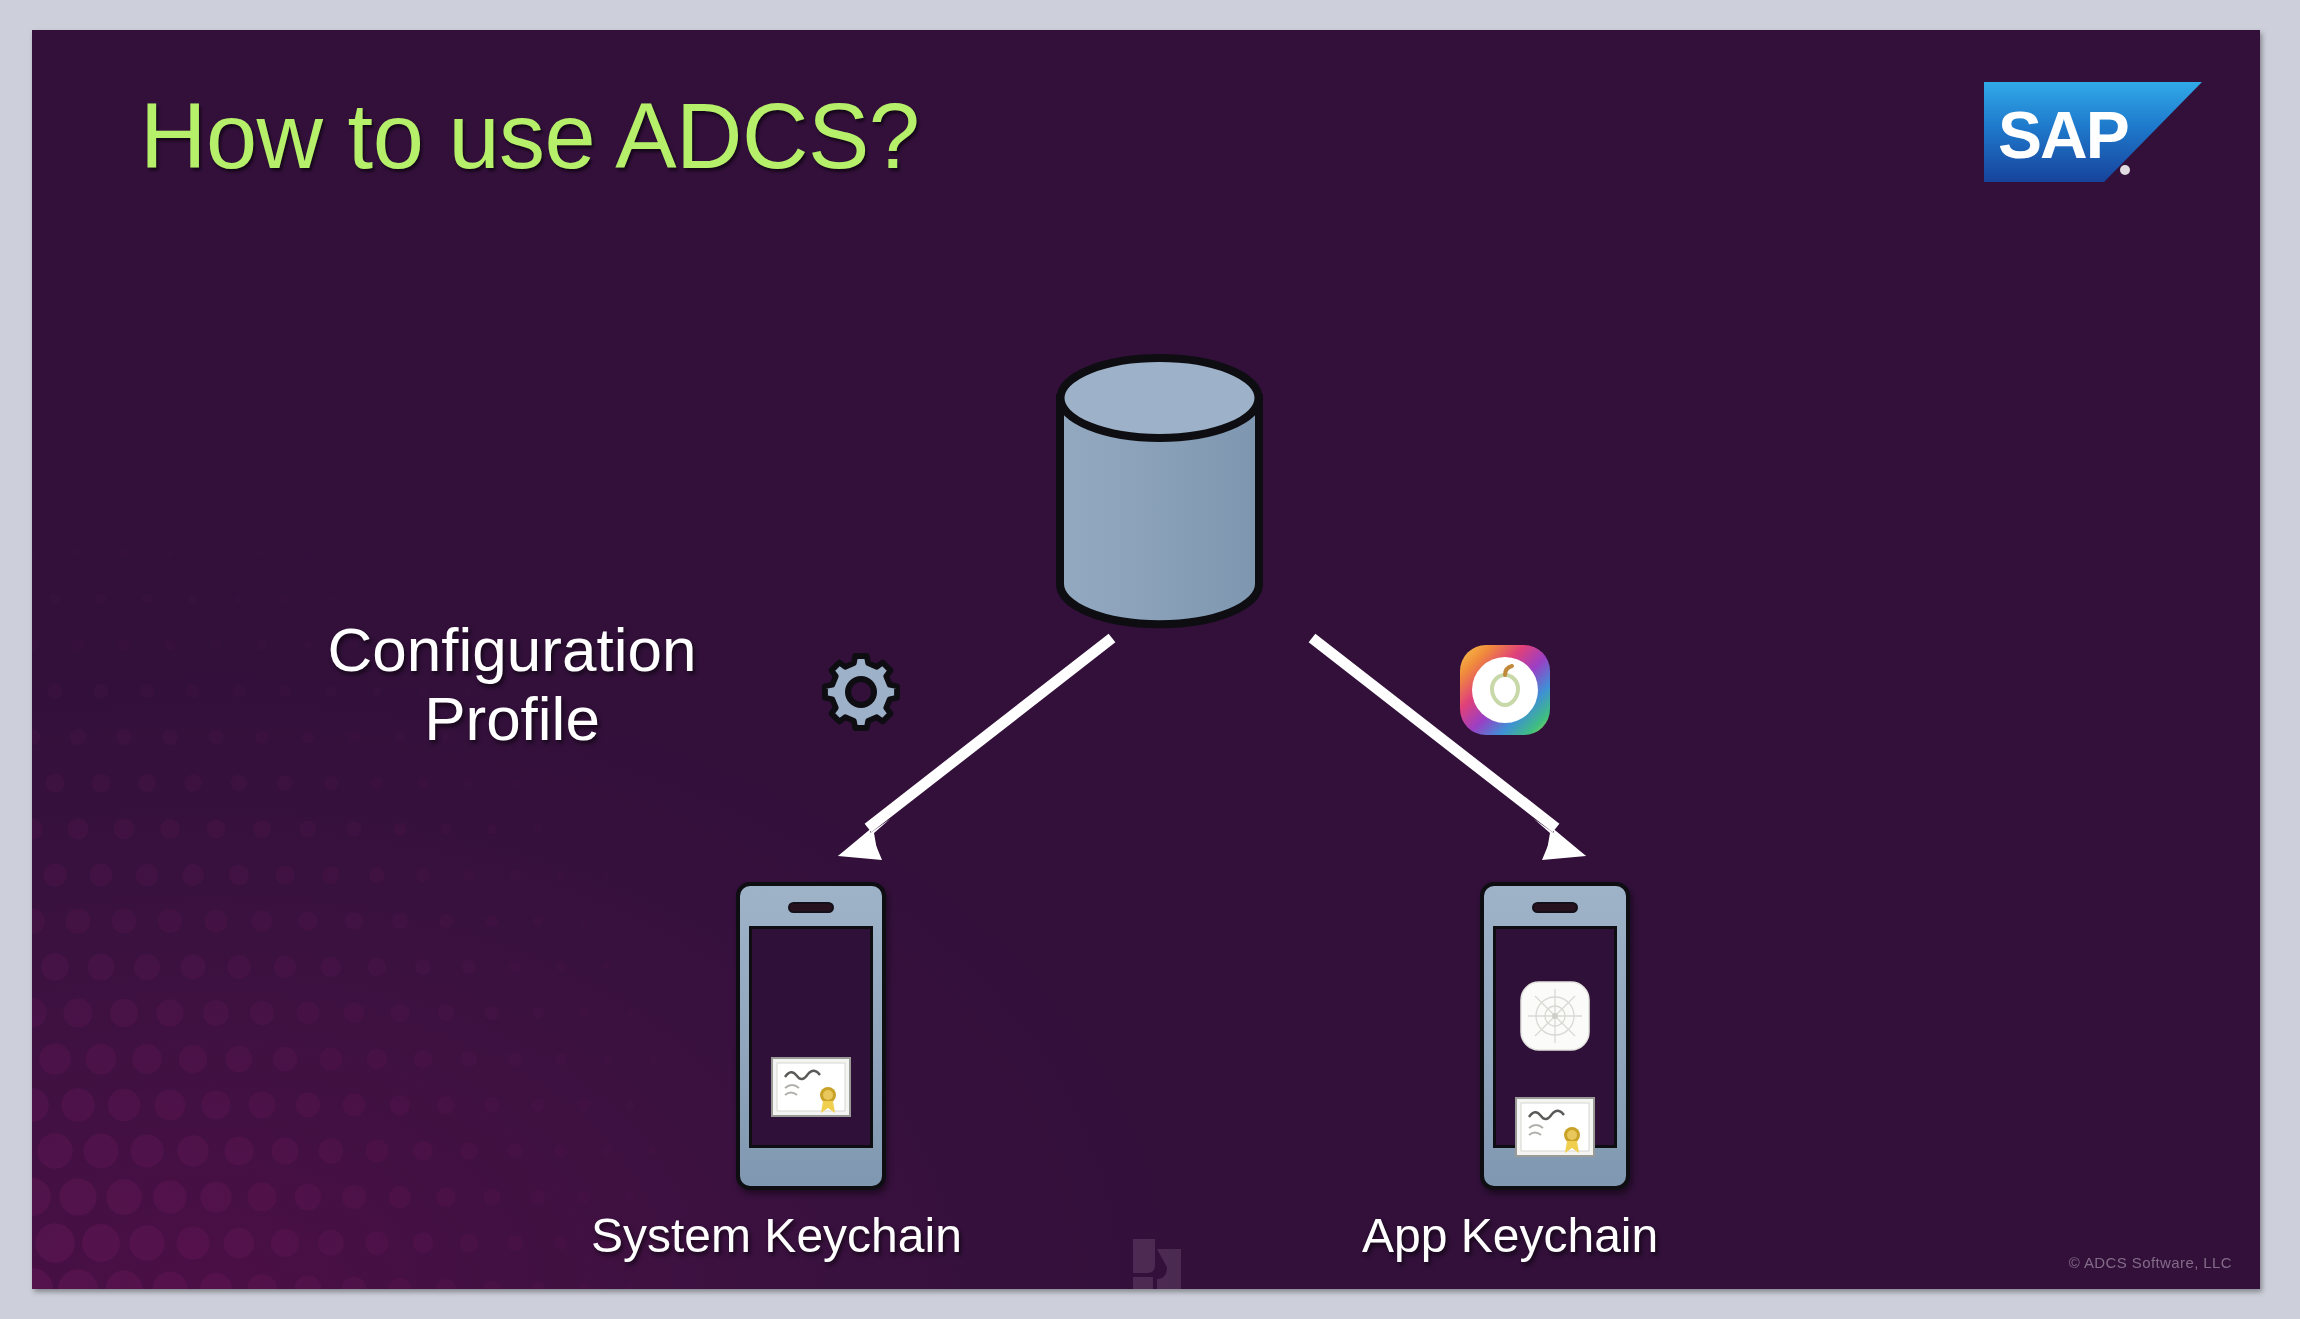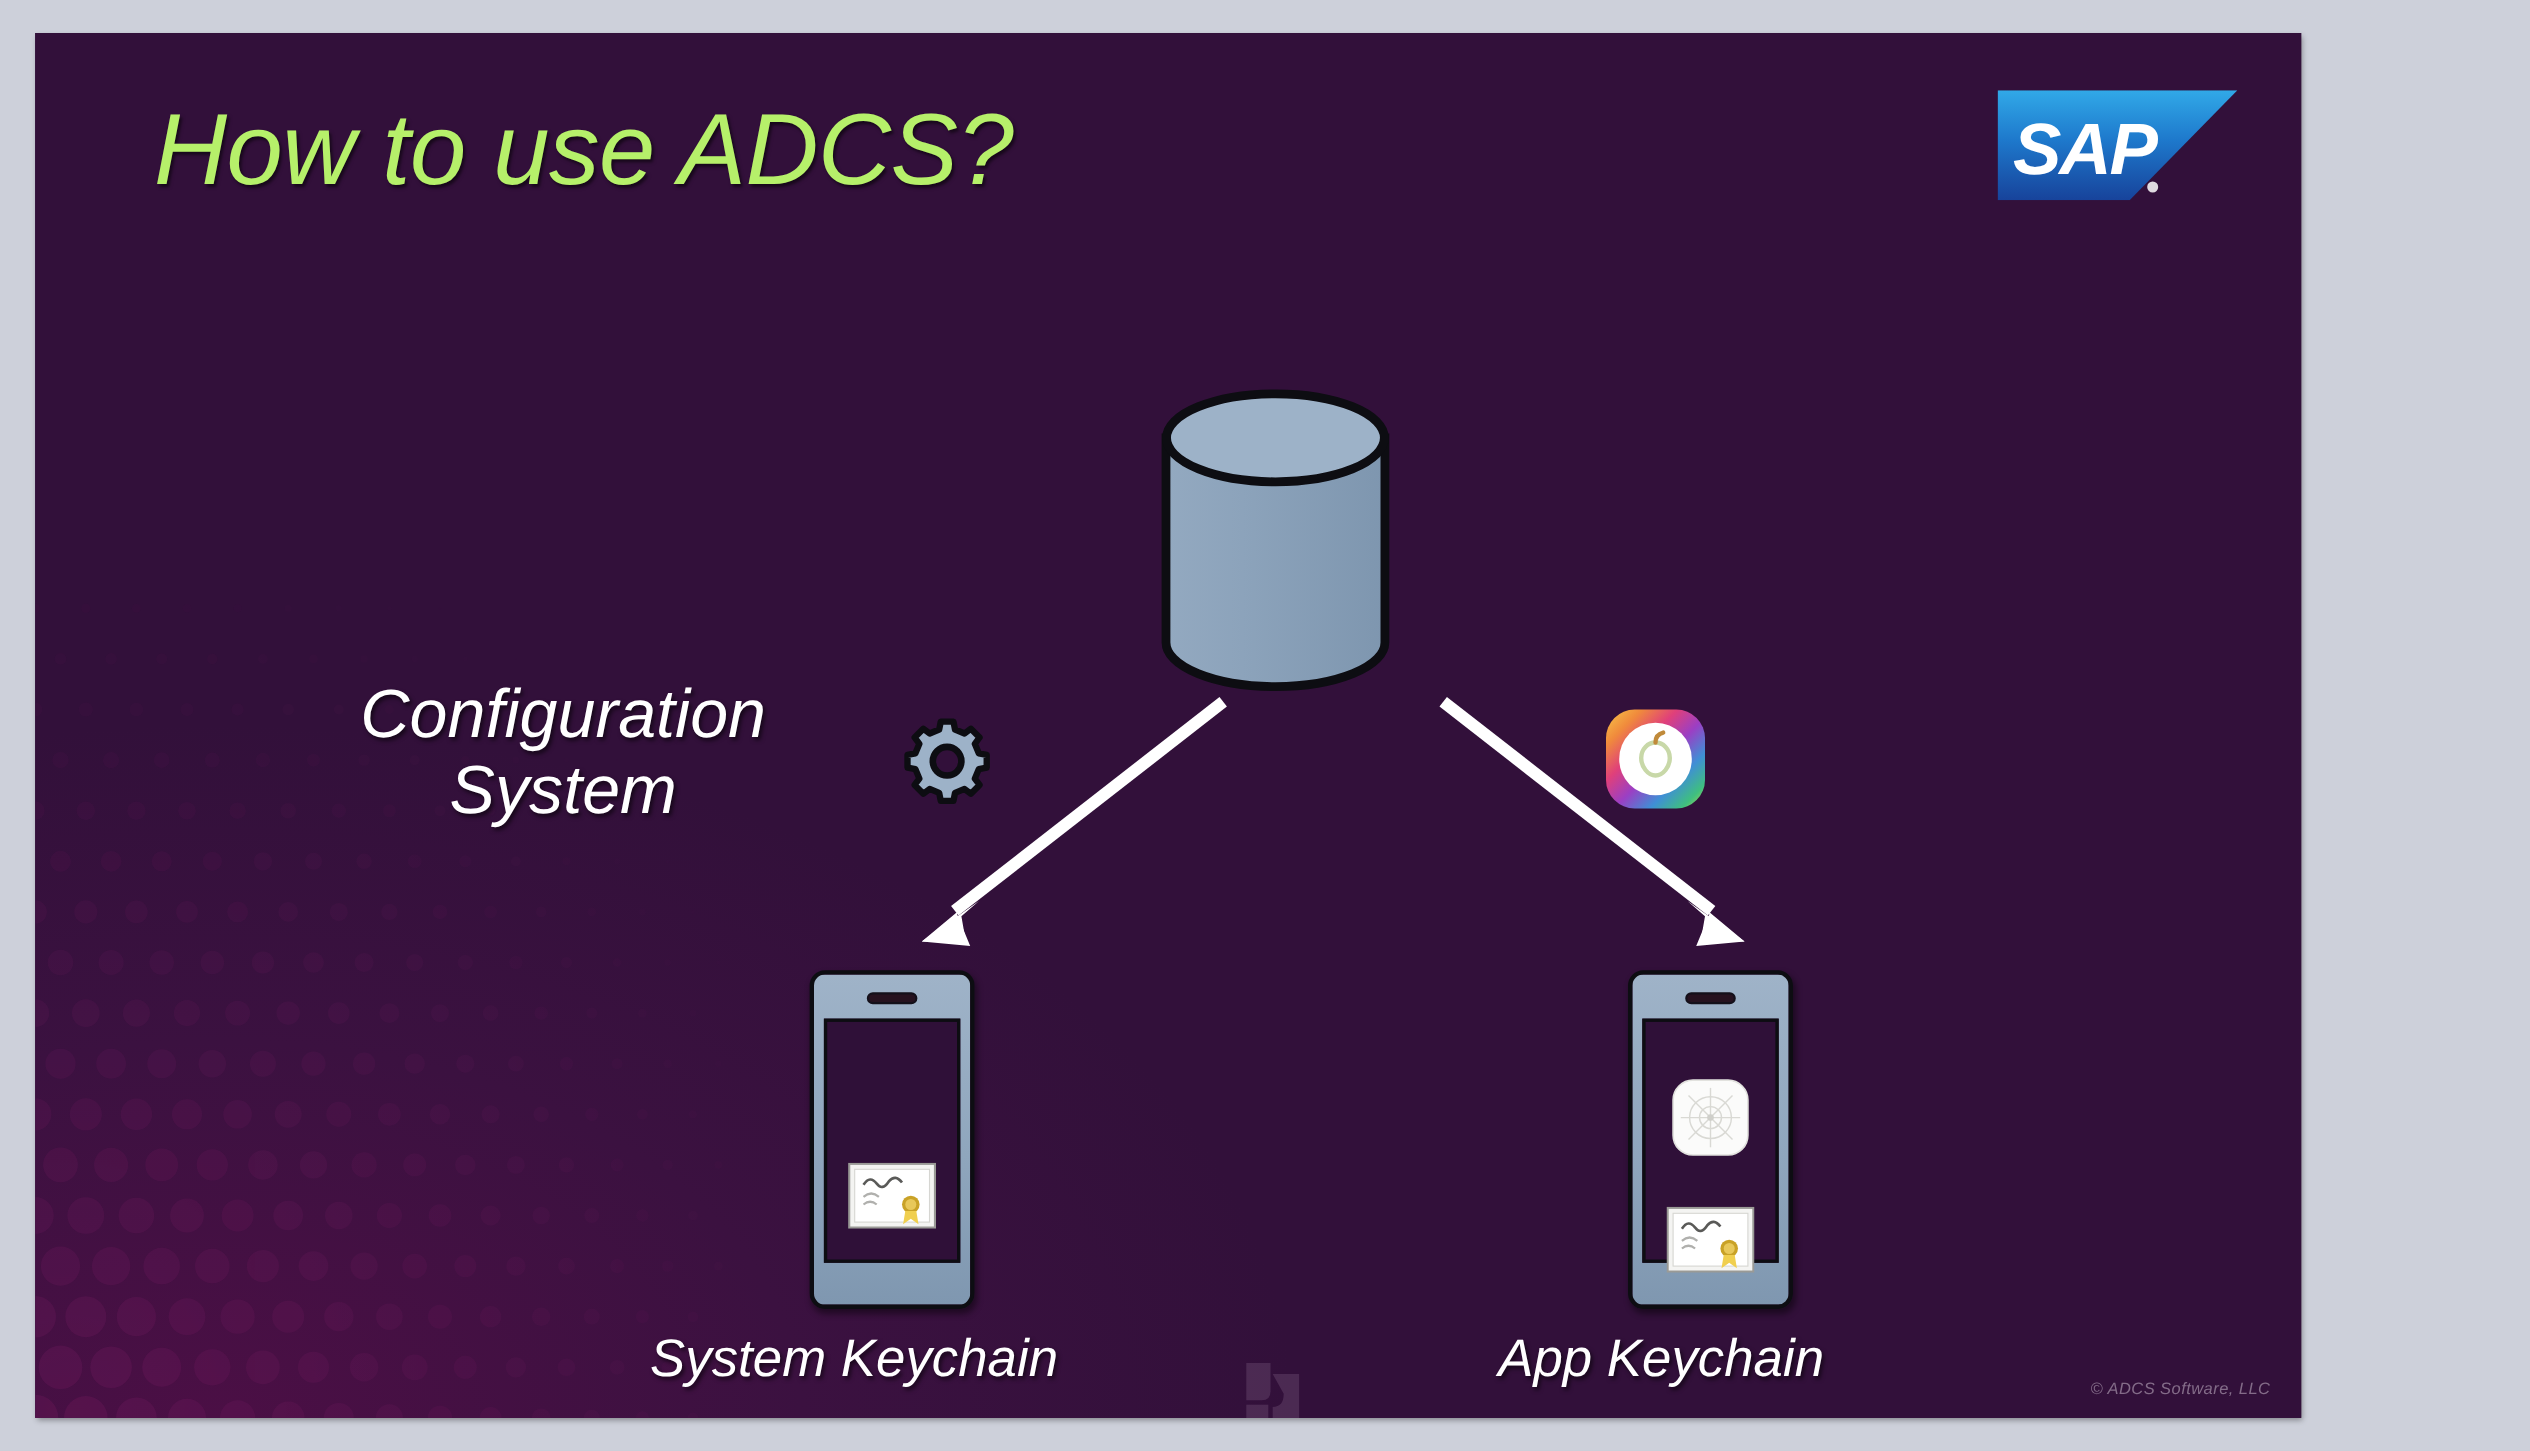--- a/index.html
+++ b/index.html
@@ -22,28 +22,27 @@
     width: 2300px;
     height: 1319px;
     background: #cdd0da;
   }
 
   
   #slide {
     position: absolute;
     left: 32px;
     top: 30px;
-    width: 2060px;
+    width: 2228px;
     height: 1259px;
     background: #32103a;
     background-image:
        radial-gradient(ellipse 1400px 900px at 8% 100%, #4b0f45 0%, #3b1140 38%, #32103a 70%);
     overflow: hidden;
     box-shadow: 2px 3px 5px rgba(0,0,0,0.35);
-    font-style: italic;
   }
 
   
   .halftone {
     position: absolute;
     left: 0;
     bottom: 0;
     width: 640px;
     height: 760px;
     pointer-events: none;
@@ -510,21 +509,21 @@
     </svg>
 
     <svg id="arrow-right" class="arrow-svg" viewBox="0 0 320 250" xmlns="http://www.w3.org/2000/svg">
       <path d="M20,18 L264,208" stroke="#ffffff" stroke-width="11" stroke-linecap="butt"></path>
       <path d="M294,236 L246,196 L262,211 L250,240 Z" fill="#ffffff"></path>
       <path d="M294,236 L242,199 L258,213 L254,236 Z" fill="#ffffff"></path>
     </svg>
 
     <div id="label-config" class="side-label">
       <div>Configuration</div>
-      <div>System</div>
+      <div>Profile</div>
     </div>
 
     <svg id="gear-icon-wrap" viewBox="0 0 88 88" xmlns="http://www.w3.org/2000/svg">
       <g transform="translate(44,44)">
         <path d="M -8,-41 L 8,-41 L 10,-31 L 22,-26 L 30,-32 L 41,-21 L 35,-13 L 40,-1
                  L 50,1 L 50,17 L 40,19 L 35,31 L 41,39 L 30,50 L 22,44 L 10,49
                  L 8,59 L -8,59 L -10,49 L -22,44 L -30,50 L -41,39 L -35,31 L -40,19
                  L -50,17 L -50,1 L -40,-1 L -35,-13 L -41,-21 L -30,-32 L -22,-26
                  L -10,-31 Z" transform="scale(0.72) translate(0,-9)" fill="#9db2c8" stroke="#0d0d12" stroke-width="8" stroke-linejoin="round"></path>
         <circle cx="0" cy="0" r="13" fill="#32103a" stroke="#0d0d12" stroke-width="6"></circle>

